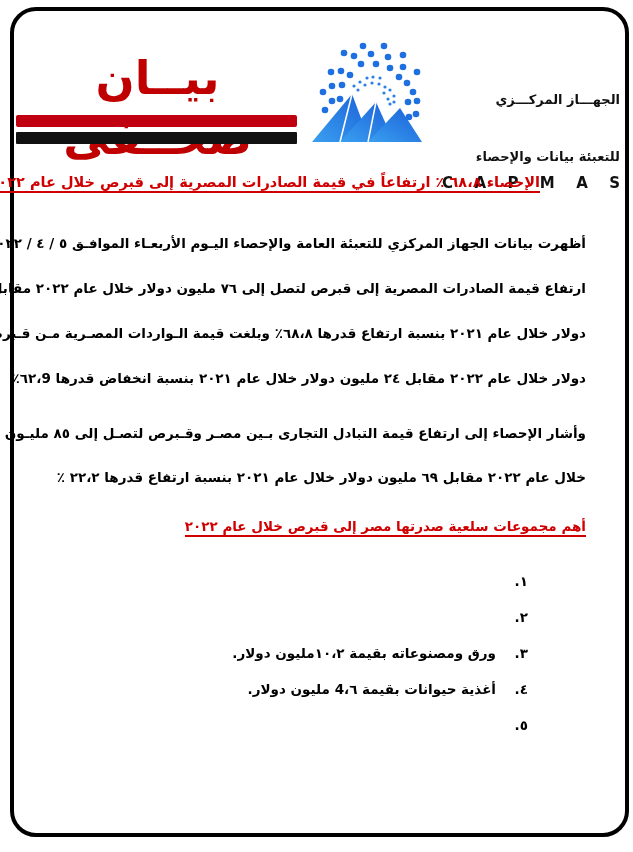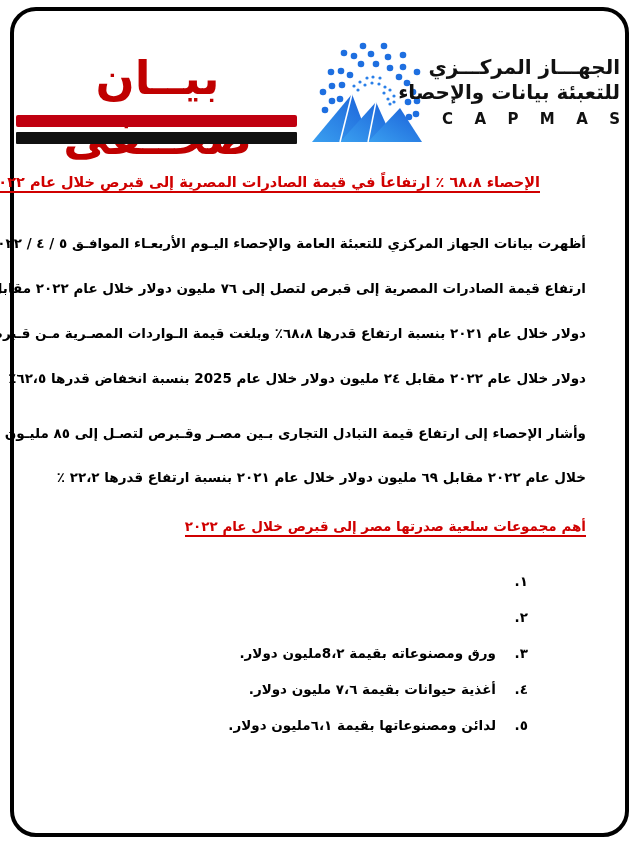--- a/index.html
+++ b/index.html
@@ -71,23 +71,24 @@
       left: 430px;
       top: 55px;
       width: 190px;
       direction: rtl;
       text-align: right;
       color: #111111;
     }
     .logo-line1, .logo-line2 {
       font-family: "DejaVu Sans", sans-serif;
       font-weight: bold;
-      font-size: 20px;
+      font-size: 13px;
       line-height: 25px;
       white-space: nowrap;
+      margin-top: 32px;
     }
     .logo-latin {
       direction: ltr;
       display: flex;
       justify-content: space-between;
       width: 178px;
       margin-left: auto;
       margin-top: 5px;
       font-family: "DejaVu Sans", sans-serif;
       font-weight: bold;
@@ -266,40 +267,39 @@
   </div>
 </div>
 
 <div class="headline">
   <span>الإحصاء ٦٨،٨ ٪ ارتفاعاً في قيمة الصادرات المصرية إلى قبرص خلال عام ٢٠٢٢</span>
 </div>
 
 <div class="para p1">أظهرت بيانات الجهاز المركزي للتعبئة العامة والإحصاء اليـوم الأربعـاء  الموافـق  ٥ / ٤ / ٢٠٢٢</div>
 <div class="para p2">ارتفاع قيمة الصادرات المصرية إلى قبرص لتصل إلى ٧٦  مليون دولار خلال عام ٢٠٢٢ مقابل  ٤٥ مليـون</div>
 <div class="para p3">دولار خلال عام ٢٠٢١ بنسبة ارتفاع قدرها ٦٨،٨٪ وبلغت قيمة الـواردات المصـرية مـن قـبرص ٩ مليـون</div>
-<div class="para p4">دولار خلال عام ٢٠٢٢ مقابل ٢٤ مليون دولار خلال عام 2025 بنسبة انخفاض قدرها  ٦٢،٥٪</div>
+<div class="para p4">دولار خلال عام ٢٠٢٢ مقابل ٢٤ مليون دولار خلال عام ٢٠٢١ بنسبة انخفاض قدرها  ٦٢،9٪</div>
 <div class="para p5">وأشار الإحصاء إلى ارتفاع قيمة التبادل التجارى بـين مصـر وقـبرص لتصـل إلى ٨٥ مليـون دولار</div>
 <div class="para p6">خلال عام ٢٠٢٢ مقابل ٦٩ مليون دولار خلال عام ٢٠٢١ بنسبة ارتفاع قدرها ٢٢،٢ ٪</div>
 
 <div class="section-head">
   <span>أهم مجموعات سلعية صدرتها مصر إلى قبرص خلال عام ٢٠٢٢</span>
 </div>
 
 <ol class="list">
   <li class="list-item">
     <span class="list-num">١.</span>
   </li>
   <li class="list-item">
     <span class="list-num">٢.</span>
   </li>
   <li class="list-item">
     <span class="list-num">٣.</span>
-    <span class="list-text">ورق ومصنوعاته  بقيمة 8،٢مليون دولار.</span>
+    <span class="list-text">ورق ومصنوعاته  بقيمة ١٠،٢مليون دولار.</span>
   </li>
   <li class="list-item">
     <span class="list-num">٤.</span>
-    <span class="list-text">أغذية حيوانات بقيمة ٧،٦ مليون دولار.</span>
+    <span class="list-text">أغذية حيوانات بقيمة 4،٦ مليون دولار.</span>
   </li>
   <li class="list-item">
     <span class="list-num">٥.</span>
-    <span class="list-text">لدائن ومصنوعاتها بقيمة ٦،١مليون دولار.</span>
   </li>
 </ol>
 
 </body></html>

